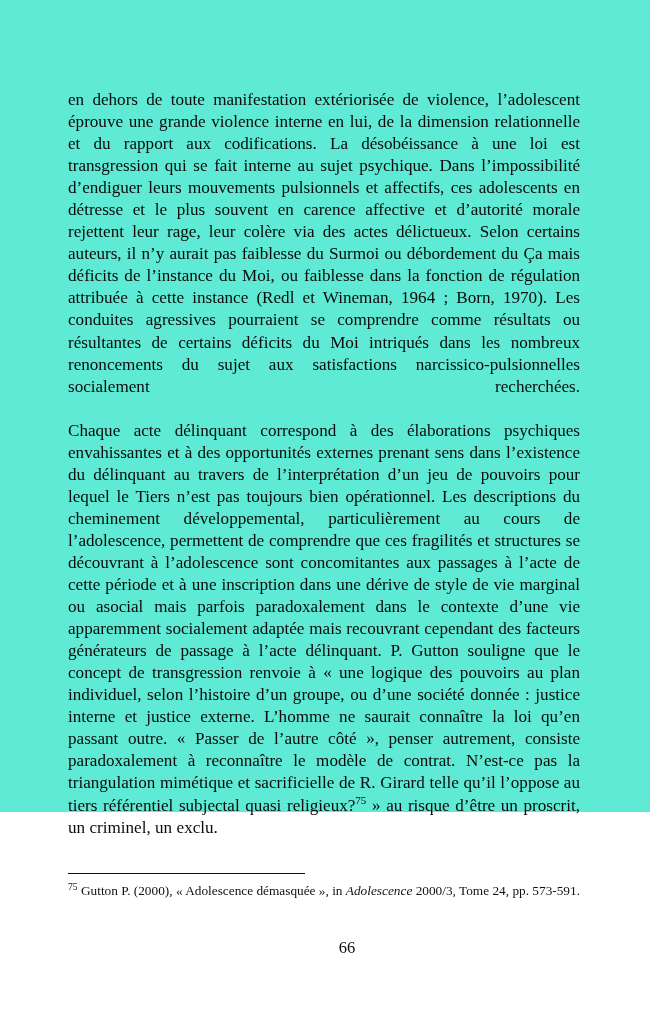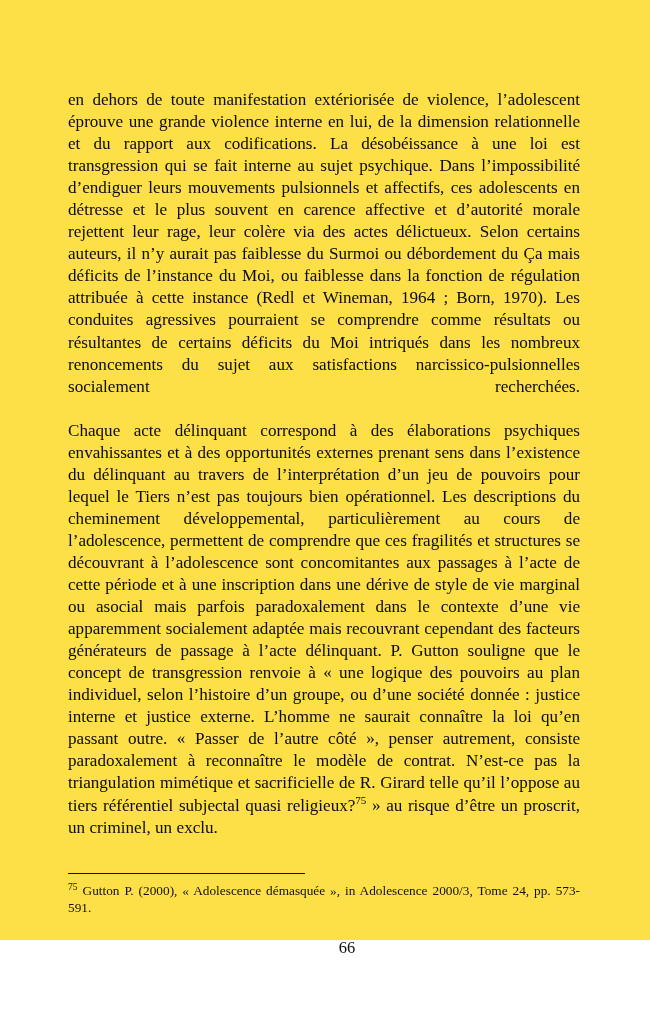--- a/index.html
+++ b/index.html
@@ -16,22 +16,22 @@
     font-family: "Liberation Serif", "DejaVu Serif", serif;
     color: #000000;
     -webkit-font-smoothing: antialiased;
   }
 
   .page {
     position: absolute;
     left: 0;
     top: 0;
     width: 650px;
-    height: 940px;
-    background: #fde047;
+    height: 812px;
+    background: #5eead4;
   }
 
   
   .body-block {
     position: absolute;
     left: 68px;
     top: 89px;
     width: 512px;
   }
 
@@ -85,21 +85,21 @@
   .footnote-text:after {
     content: "";
     display: inline-block;
     width: 100%;
   }
   .footnote-text sup {
     font-size: 9.6px;
     vertical-align: super;
     line-height: 0;
   }
-  .ital { }
+  .ital { font-style: italic; }
 
   
   .page-number {
     position: absolute;
     left: 0;
     top: 938px;
     width: 650px;
     text-align: center;
     font-size: 16.5px;
     line-height: 20px;

